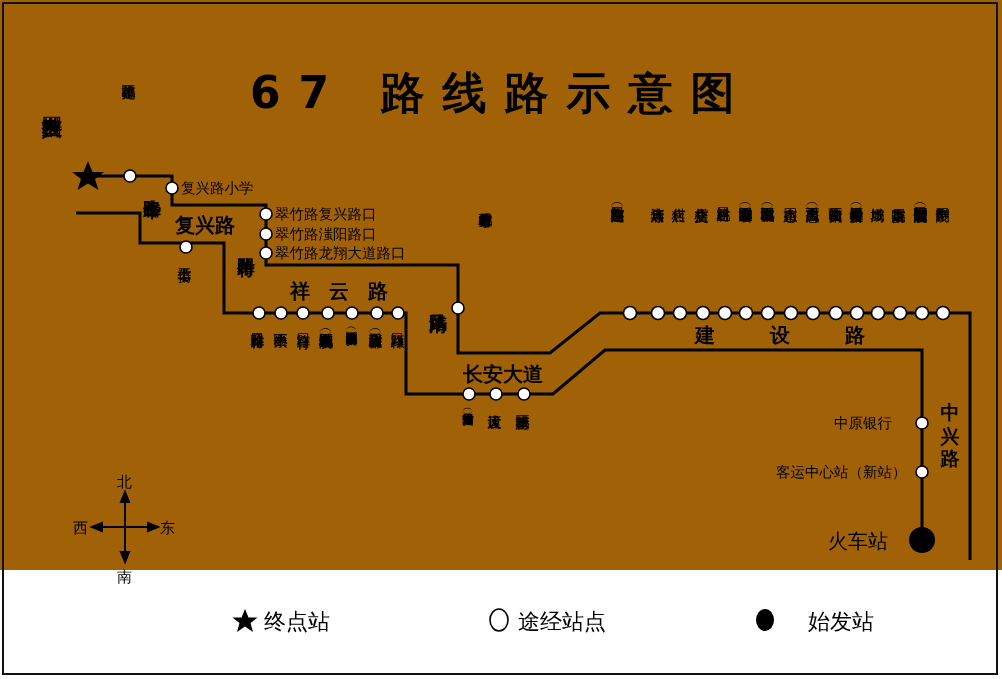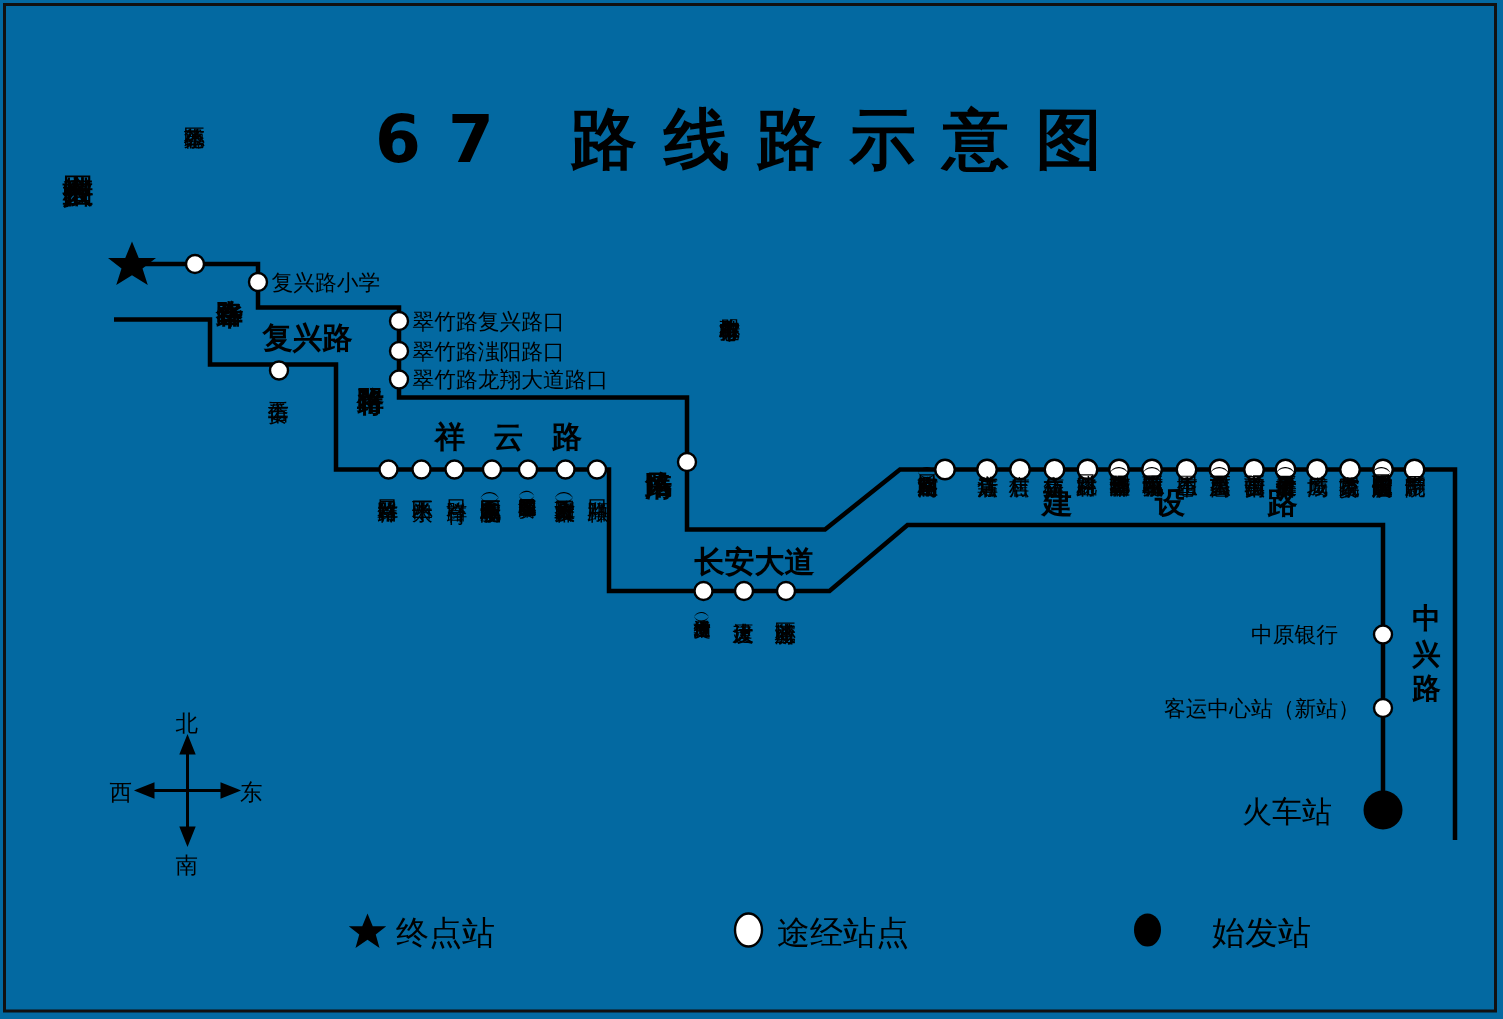--- a/index.html
+++ b/index.html
@@ -1,17 +1,17 @@
 <!DOCTYPE html>
 <html><head>
 <meta charset="utf-8">
 <style>
   html, body { margin: 0; padding: 0; background: #ffffff; }
   body { width: 1002px; height: 679px; overflow: hidden; font-family: "DejaVu Sans", "Liberation Sans", sans-serif; }
-  #stage { position: relative; width: 1002px; height: 679px; background: #0369a1; }
+  #stage { position: relative; width: 1002px; height: 570px; background: #a16207; }
   #frame { position: absolute; left: 2px; top: 2px; width: 996px; height: 673px; border: 2px solid #111; box-sizing: border-box; }
   svg { position: absolute; left: 0; top: 0; }
   .title { font-size: 44px; font-weight: 700; letter-spacing: 18px; fill: #000; }
   .road { font-size: 20px; font-weight: 700; fill: #000; }
   .stop { font-size: 14.5px; fill: #000; }
   .vtext { writing-mode: vertical-rl; text-orientation: upright; }
   .legend-text { font-size: 22px; fill: #000; }
   .compass { font-size: 15px; fill: #000; }
   .term { font-size: 20px; fill: #000; }
   .big-vert { font-size: 20px; fill: #000; }

